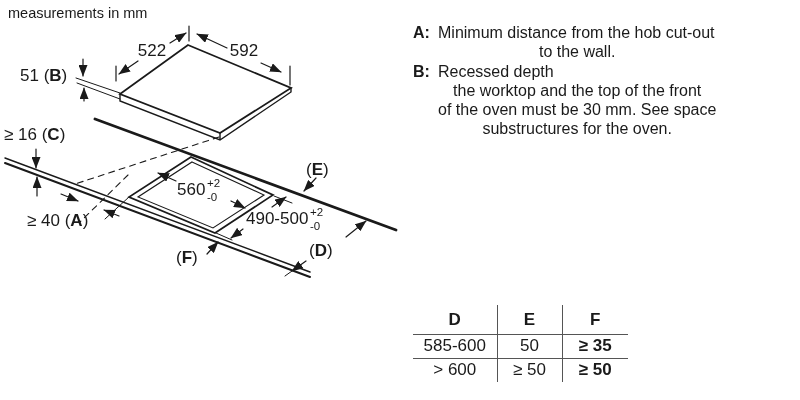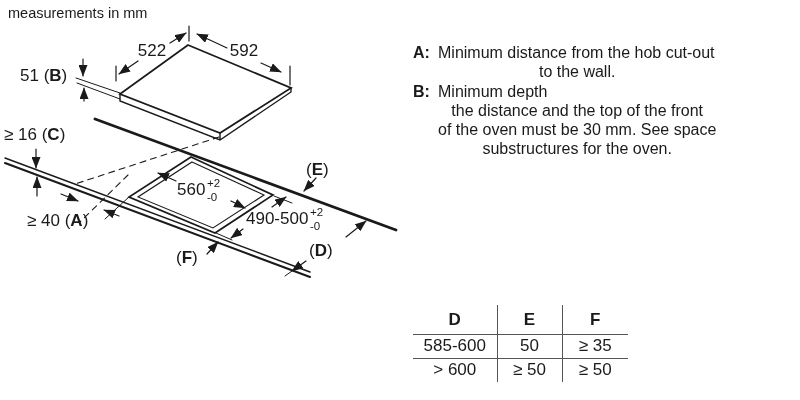--- a/index.html
+++ b/index.html
@@ -6,33 +6,33 @@
   html,body { width:800px; height:400px; background:#ffffff; overflow:hidden;
               font-family:"Liberation Sans", sans-serif; color:#1a1a1a; }
   #stage { position:relative; width:800px; height:400px; background:#ffffff; }
 
   .title { position:absolute; left:8px; top:5px; font-size:14.5px; color:#1a1a1a; }
 
   svg text { font-family:"Liberation Sans", sans-serif; fill:#1a1a1a; font-size:17px; }
   svg .b { font-weight:bold; }
   svg .tol { font-size:11.5px; }
 
-  .defs { position:absolute; left:413px; top:23px; font-size:16px; line-height:19.3px; white-space:nowrap;margin-top:20px; }
+  .defs { position:absolute; left:413px; top:23px; font-size:16px; line-height:19.3px; white-space:nowrap; }
   .defs .term { font-weight:bold; display:inline-block; width:25px; }
   .defs .wrapline { padding-left:25px;text-align:center; }
 
   .para { position:absolute; left:413px; top:179px; font-size:16px; line-height:21.4px; white-space:nowrap; }
 
   table.spec { position:absolute; left:413px; top:305px; border-collapse:collapse; table-layout:fixed; }
   table.spec th, table.spec td { text-align:center; font-size:17px; padding:0; }
   table.spec th { font-weight:bold; height:29px; vertical-align:bottom; padding-bottom:4px; }
   table.spec td { height:24px; vertical-align:middle; }
   .col-d { width:84px; }
   .col-e { width:65px; border-left:1.5px solid #555; border-right:1.5px solid #555; }
-  .col-f { width:66px; }
+  .col-f { width:66px;font-weight:bold; }
   tr.hdr th { border-bottom:1.5px solid #555; }
   tr.r1 td { border-bottom:1.5px solid #555;margin-top:24px; }
 </style>
 </head>
 <body>
 
 <div id="stage">
 
   <div class="title">measurements in mm</div>
 
@@ -126,22 +126,22 @@
     <text x="309" y="256" stroke="none"><tspan>(</tspan><tspan class="b">D</tspan><tspan>)</tspan></text>
 
     <text x="176" y="263" stroke="none"><tspan>(</tspan><tspan class="b">F</tspan><tspan>)</tspan></text>
     <line x1="207" y1="254" x2="218" y2="242" stroke="#1a1a1a" stroke-width="1.2" marker-end="url(#ah)"></line>
   </svg>
 
   
   <div class="defs">
     <div><span class="term">A:</span><span>Minimum distance from the hob cut-out</span></div>
     <div class="wrapline">to the wall.</div>
-    <div><span class="term">B:</span><span>Minimum depth</span></div>
-    <div class="wrapline">the distance and the top of the front</div>
+    <div><span class="term">B:</span><span>Recessed depth</span></div>
+    <div class="wrapline">the worktop and the top of the front</div>
     <div class="wrapline">of the oven must be 30 mm. See space</div>
     <div class="wrapline">substructures for the oven.</div>
   </div>
 
   
 
   
   <table class="spec">
     <tbody>
       <tr class="hdr">

